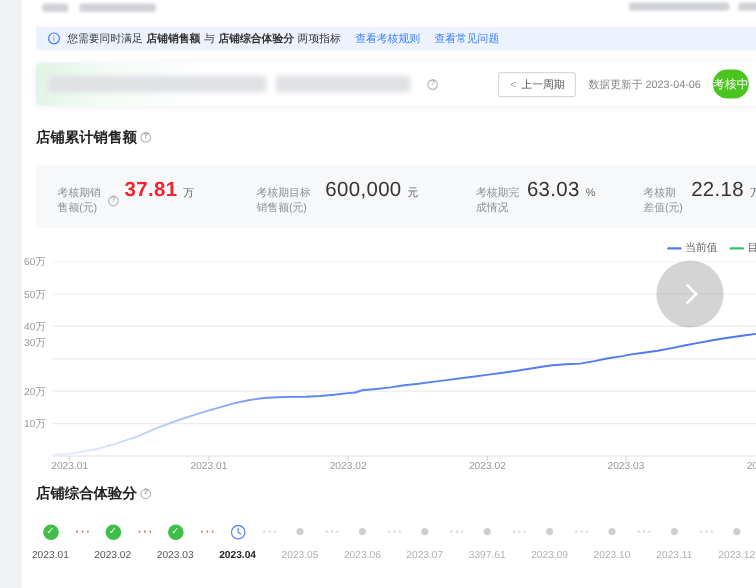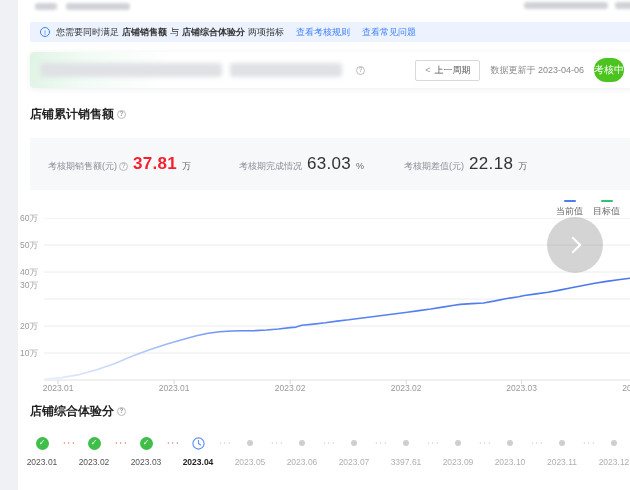--- a/index.html
+++ b/index.html
@@ -43,21 +43,21 @@
              display:flex; align-items:center; }
   .metric { display:flex; align-items:baseline; gap:5px; }
   .metric .lb { font-size:9px; color:#8a8f99; display:flex; align-items:center; gap:2px; }
   .metric .val { font-size:17px; color:#333; letter-spacing:.3px; }
   .metric .val.red { color:#f5222d; font-weight:700; }
   .metric .unit { font-size:9px; color:#666; }
   .m1 { margin-left:18px; } .m2 { margin-left:52px; } .m3 { margin-left:48px; } .m4 { margin-left:40px; }
 
   
   .legend { position:absolute; left:556px; top:200px; display:flex; gap:10px; white-space:nowrap; }
-  .legend-item { display:flex; align-items:center; gap:3px; font-size:9px; color:#666;flex-direction:column; }
+  .legend-item { display:flex; align-items:center; gap:3px; font-size:9px; color:#666; }
   .dash { width:12px; height:2px; border-radius:1px; display:inline-block; }
   .ylabels { position:absolute; left:0; top:213px; width:40px; }
   .ylabels div { position:absolute; right:2px; font-size:8.5px; color:#999; }
   .plot { position:absolute; left:44px; top:218px; width:586px; height:168px; }
   .xlabels { position:absolute; left:44px; top:383px; width:586px; height:12px; }
   .xlabels div { position:absolute; transform:translateX(-50%); font-size:8.5px; color:#999; white-space:nowrap; }
   .next-btn { position:absolute; left:547px; top:217px; width:56px; height:56px; border-radius:50%;
               background:rgba(120,120,120,.32); display:flex; align-items:center; justify-content:center; cursor:pointer; }
   .next-btn .chev { width:12px; height:12px; border-top:2.5px solid #fff; border-right:2.5px solid #fff;
                     transform:rotate(45deg); margin-left:-5px; }
@@ -120,20 +120,25 @@
   </div>
 
   <div class="metrics">
     <div class="metric m1">
       <span class="lb">
           <span>考核期销售额(元)</span>
           <span class="q-icon">?</span>
         </span>
       <span class="val red">37.81</span>
       <span class="unit">万</span>
+    </div>
+    <div class="metric m2">
+      <span class="lb">考核期目标销售额(元)</span>
+      <span class="val">600,000</span>
+      <span class="unit">元</span>
     </div>
     <div class="metric m3">
       <span class="lb">考核期完成情况</span>
       <span class="val">63.03</span>
       <span class="unit">%</span>
     </div>
     <div class="metric m4">
       <span class="lb">考核期差值(元)</span>
       <span class="val">22.18</span>
       <span class="unit">万</span>

